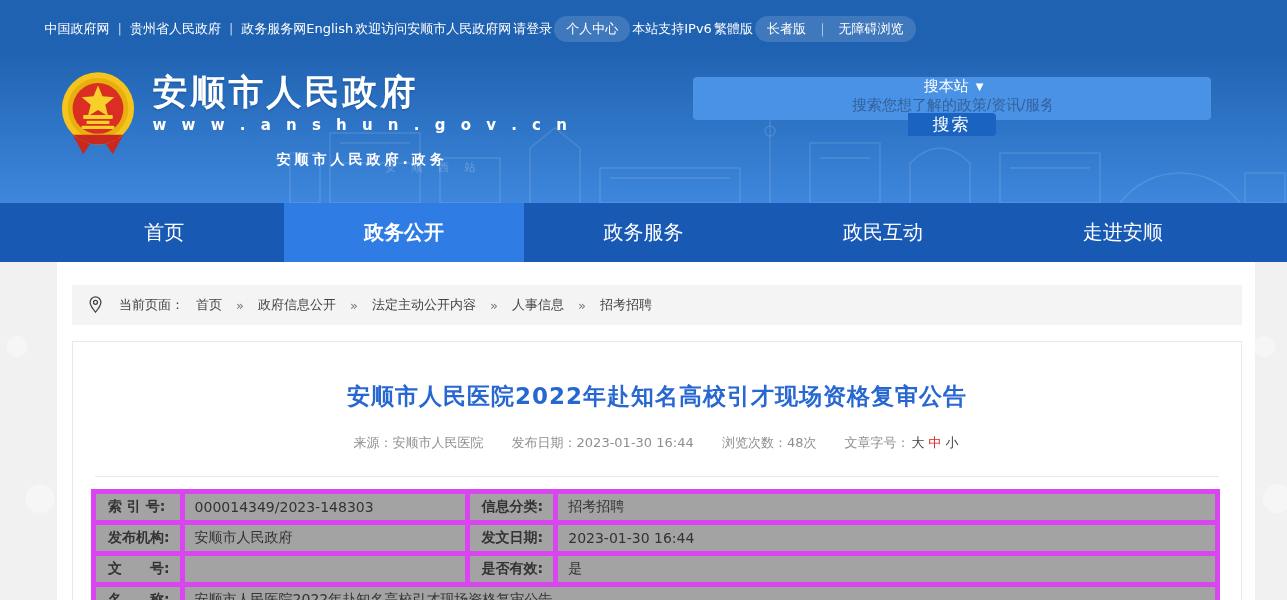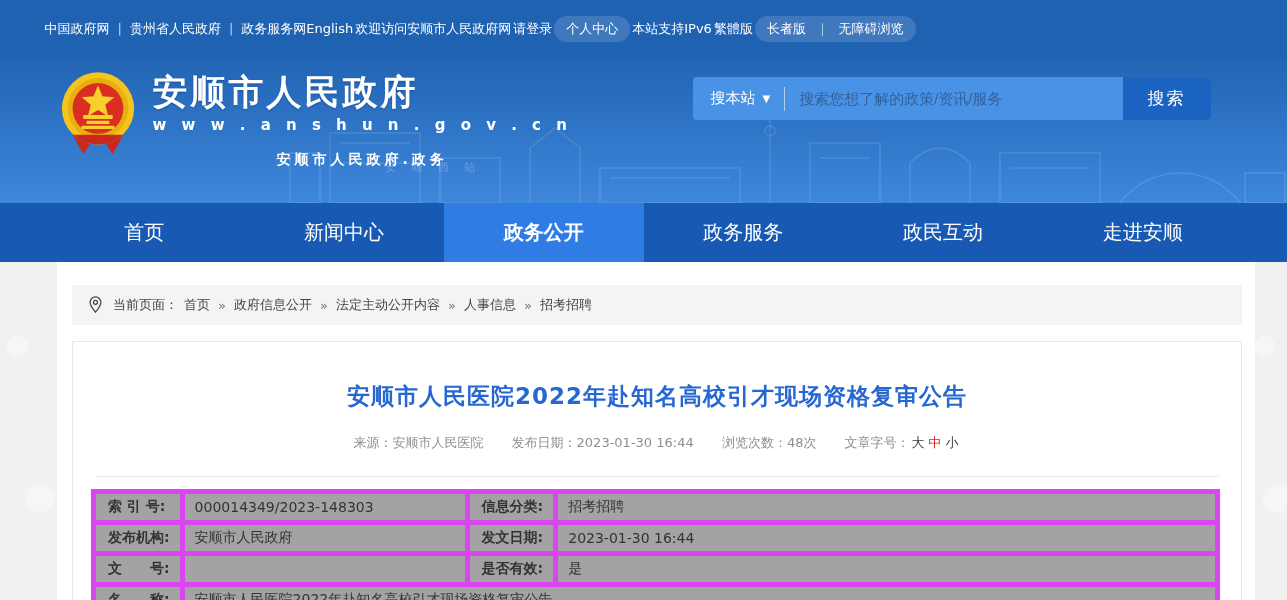--- a/index.html
+++ b/index.html
@@ -35,42 +35,42 @@
   .site-name { font-size:35px; font-weight:bold; letter-spacing:3px; line-height:1.1;
     text-shadow:0 1px 2px rgba(0,40,90,.35); }
   .site-url { font-size:15px; font-weight:bold; letter-spacing:5px; margin-top:4px; }
   .site-sub { font-size:14px; font-weight:bold; letter-spacing:4px; margin-top:17px; text-align:center; }
   .skyline { position:absolute; left:270px; bottom:0; width:1020px; height:90px; opacity:.55; z-index:1; }
   .wm-text { position:absolute; left:385px; top:103px; color:rgba(255,255,255,.25);
     font-size:11px; letter-spacing:6px; z-index:1; }
 
   
   .search-box { position:absolute; right:32px; top:20px; width:518px; height:43px;
-    background:#4a92e6; border-radius:4px; display:flex; align-items:center; }
+    background:#4a92e6; border-radius:4px; display:flex; align-items:center;flex-direction:column; }
   .search-scope { display:flex; align-items:center; gap:7px; color:#fff; font-size:15px;
     padding:0 14px 0 18px; cursor:pointer; white-space:nowrap; }
   .scope-caret { font-size:10px; }
   .search-divider { width:1px; height:24px; background:rgba(255,255,255,.55); }
   .search-input { flex:1; height:100%; border:none; outline:none; background:transparent;
     padding:0 14px; font-size:15px; color:#fff; }
   .search-input::placeholder { color:rgba(30,55,90,.55); }
   .search-btn { width:88px; height:43px; background:#1b63c0; color:#fff; border:none;
     border-radius:0 4px 4px 0; font-size:17px; cursor:pointer; letter-spacing:2px; }
 
   
   .nav { height:59px; background:#1859b4; }
   .nav-inner { width:1198px; margin:0 auto; height:100%; display:flex; }
   .nav-item { flex:1; height:100%; display:flex; align-items:center; justify-content:center;
     color:#fff; font-size:20px; cursor:pointer; }
   .nav-item.active { background:#2e7ce4; font-weight:bold; }
 
   
   .crumb-wrap { width:1170px; margin:23px 0 0 72px; position:relative; z-index:1; }
   .crumb { background:#f4f4f4; height:40px; display:flex; align-items:center;
-    padding:0 16px; font-size:13px; color:#444; gap:6px; }
+    padding:0 16px; font-size:13px; color:#444; gap:12px; }
   .pin-icon { width:15px; height:18px; margin-right:4px; flex:none; }
   .crumb a { color:#444; text-decoration:none; cursor:pointer; }
   .crumb .sep { color:#777; margin:0 2px; }
 
   
   .panel { width:1170px; margin:16px 0 0 72px; background:#fff; border:1px solid #e9e9e9;
     min-height:262px; position:relative; z-index:1; padding-top:39px; }
   .art-title { text-align:center; color:#2767d2; font-size:23px; font-weight:bold; letter-spacing:1px; }
   .art-meta { text-align:center; margin-top:22px; font-size:13px; color:#8f8f8f; }
   .art-meta .seg { margin:0 12px; }
@@ -167,21 +167,20 @@
       <div class="search-divider"></div>
       <input class="search-input" type="text" placeholder="搜索您想了解的政策/资讯/服务" style="">
       <button class="search-btn">搜索</button>
     </div>
   </div>
 </div>
 
 <div class="nav">
   <div class="nav-inner">
     <div class="nav-item">首页</div>
-    <div class="nav-item">新闻中心</div>
     <div class="nav-item active">政务公开</div>
     <div class="nav-item">政务服务</div>
     <div class="nav-item">政民互动</div>
     <div class="nav-item">走进安顺</div>
   </div>
 </div>
 
 <div class="crumb-wrap">
   <div class="crumb">
     <svg class="pin-icon" viewBox="0 0 16 20" fill="none" stroke="#444" stroke-width="1.4">

